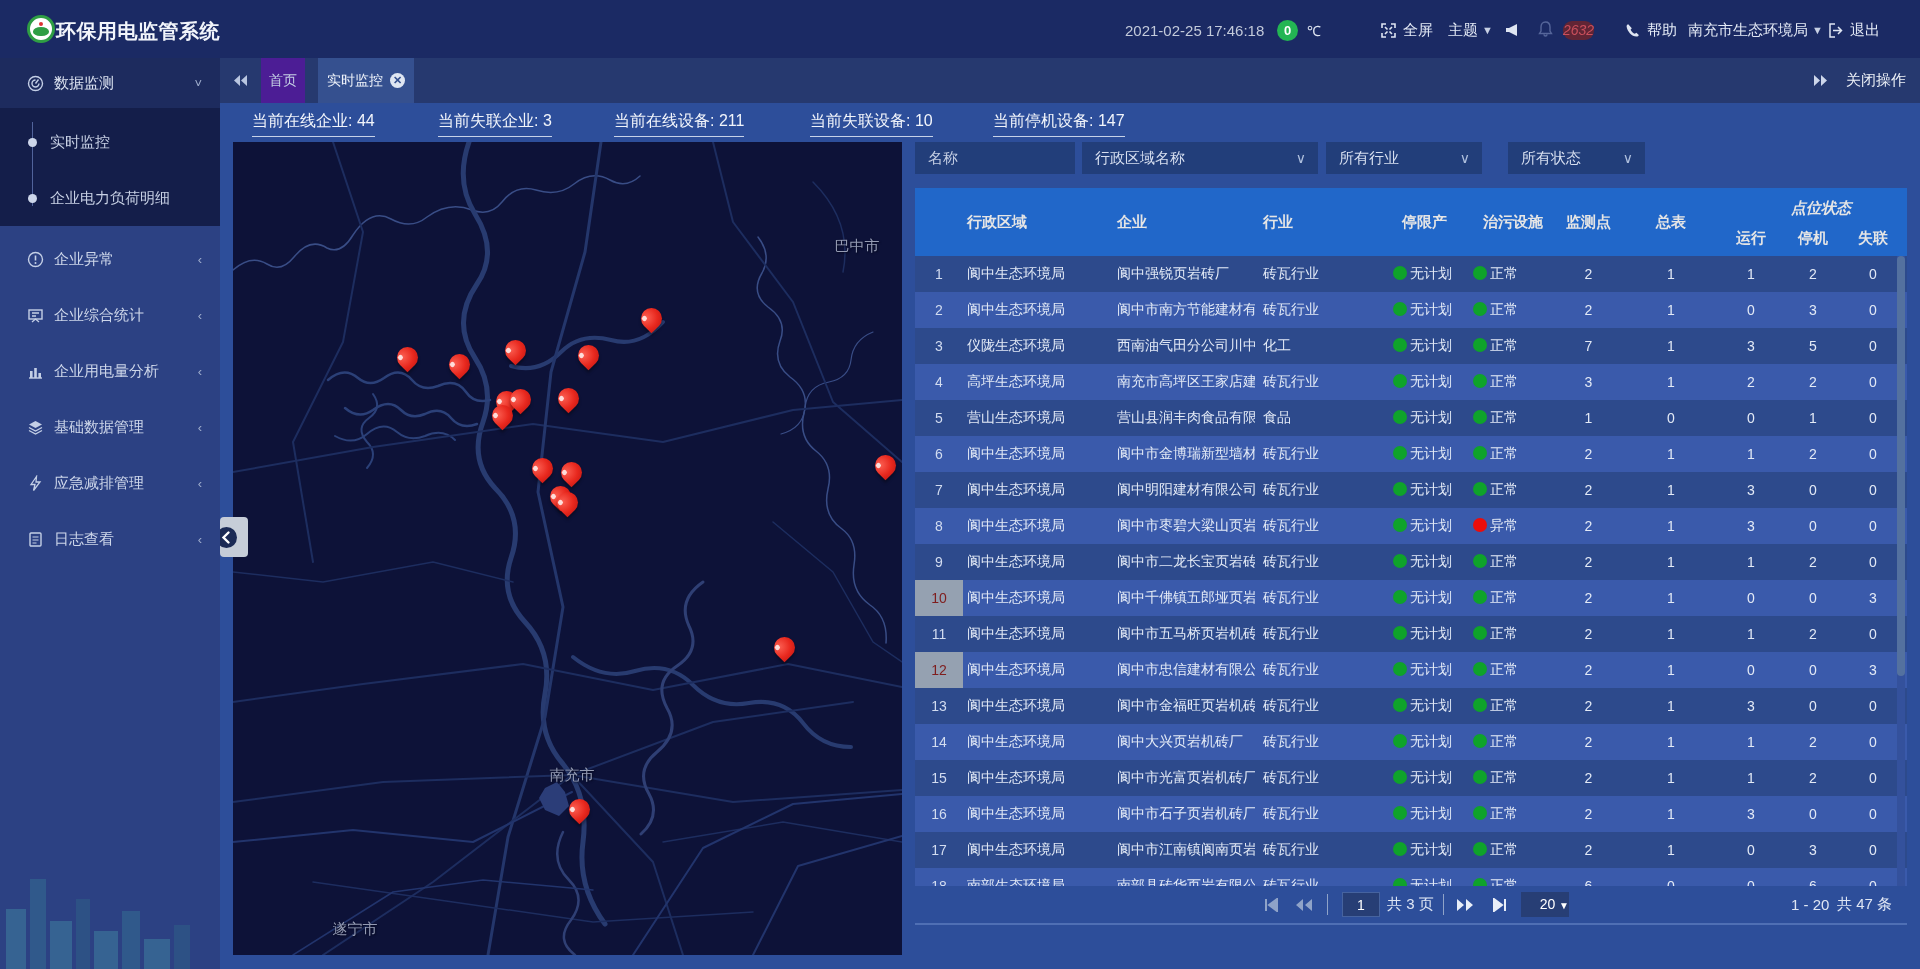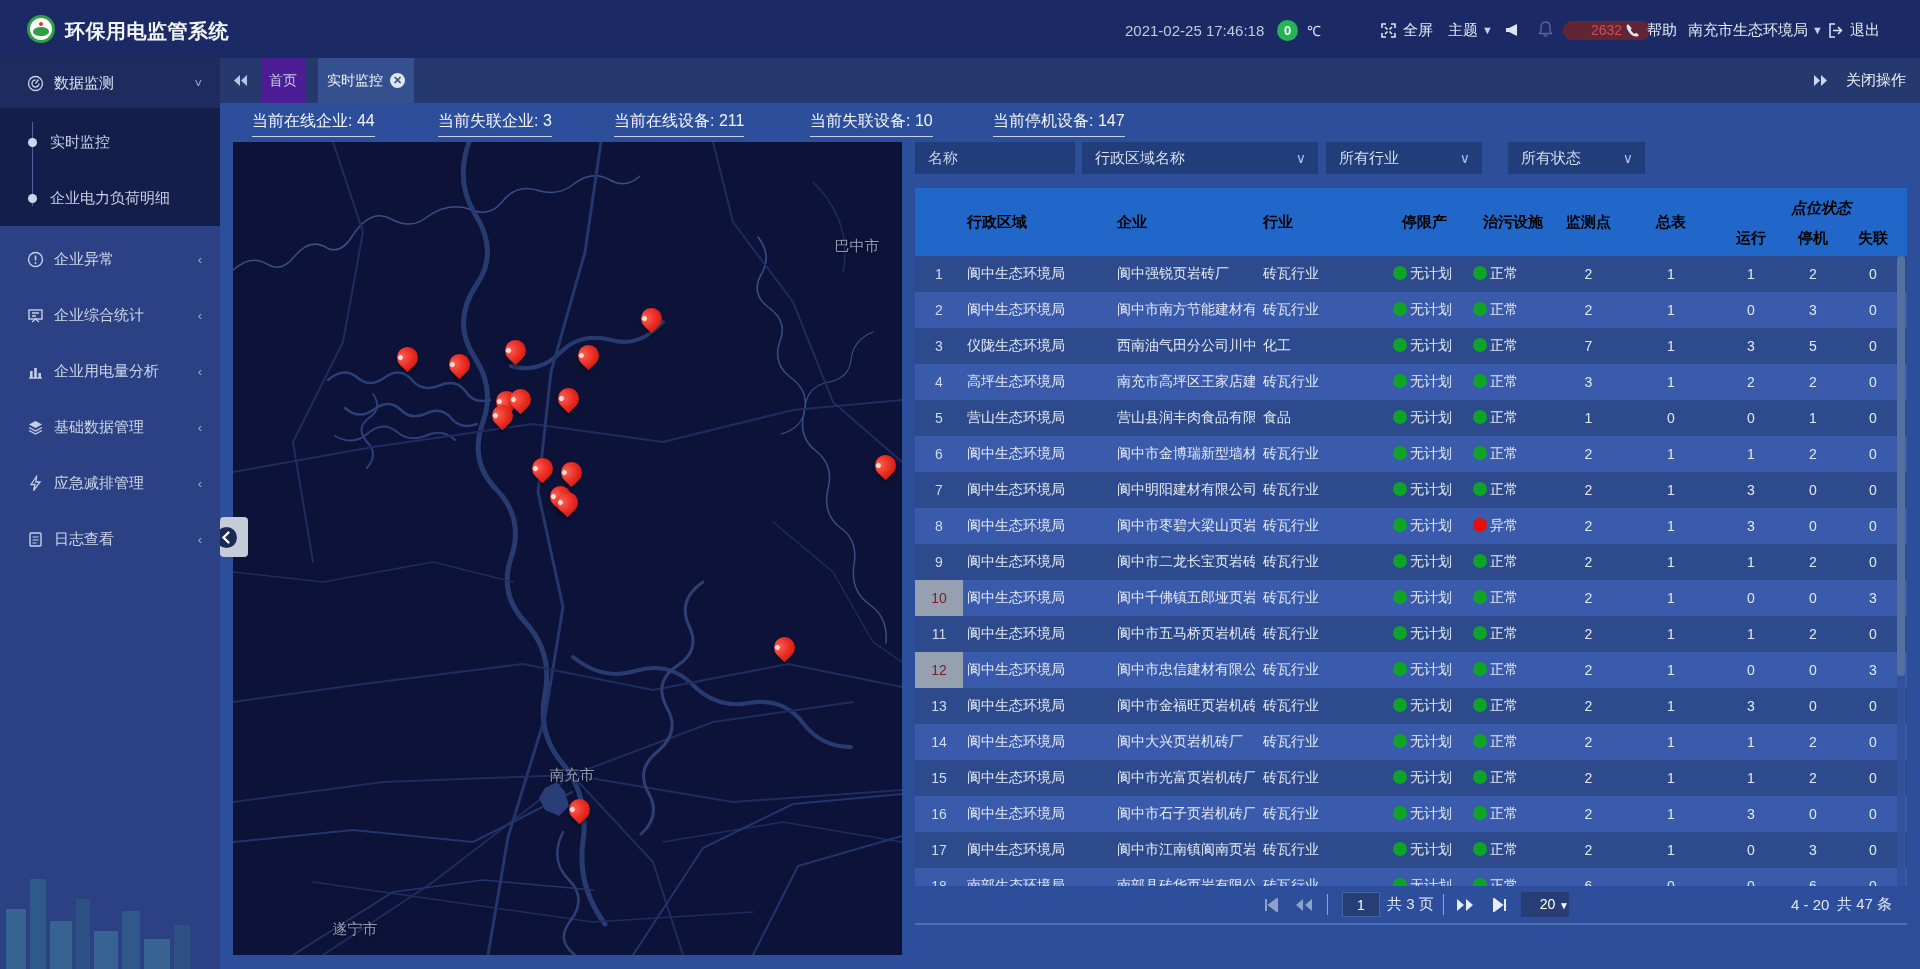--- a/index.html
+++ b/index.html
@@ -2,31 +2,31 @@
 <html><head>
 <meta charset="utf-8">
 <style>
   * { margin:0; padding:0; box-sizing:border-box; }
   html,body { width:1920px; height:969px; overflow:hidden; font-family:"Liberation Sans",sans-serif; background:#2d4e9a; }
   
   #header { position:absolute; left:0; top:0; width:1920px; height:58px; background:#1b2a64; z-index:30; }
   #logo { position:absolute; left:27px; top:15px; width:28px; height:28px; border-radius:50%; background:#fff; border:3px solid #2f9e44; }
   #logo .blob { position:absolute; left:3px; top:9px; width:16px; height:9px; background:#2f9e44; border-radius:50% 50% 45% 45%; }
   #logo .sun { position:absolute; left:9px; top:4px; width:4px; height:4px; background:#d33; border-radius:50%; }
-  #app-title { position:absolute; left:65px; top:18px; font-size:20px; font-weight:bold; color:#f2f5fb; letter-spacing:0.5px; }
+  #app-title { position:absolute; left:56px; top:18px; font-size:20px; font-weight:bold; color:#f2f5fb; letter-spacing:0.5px; }
   .hright { position:absolute; top:0; height:60px; display:flex; align-items:center; color:#e4eaf6; font-size:15px; }
   #datetime { left:1125px; color:#c3cada; font-size:15px; }
   #temp { left:1277px; }
   #temp .tcirc { display:inline-block; width:21px; height:21px; border-radius:50%; background:#23b553; color:#fff; font-size:13px; font-weight:bold; text-align:center; line-height:21px; }
   #temp .unit { margin-left:9px; font-size:14px; color:#dfe5f2; }
   #fullscreen { left:1381px; } #theme { left:1448px; } #mute { left:1505px; }
   #bell { left:1538px; } #help { left:1625px; } #org { left:1688px; } #logout { left:1828px; }
   .hicon { margin-right:7px; display:inline-flex; align-items:center; }
   .caret { font-size:11px; margin-left:4px; color:#c7d0e4; }
-  #badge { margin-left:10px; background:#612535; color:#c94f5c; border-radius:9px; font-size:14px; padding:0 28px; height:19px; line-height:19px; }
+  #badge { margin-left:10px; background:#612535; color:#c94f5c; border-radius:9px; font-size:14px; padding:0 0; height:19px; line-height:19px;font-style:italic; }
   .bell-ic { color:#5b6b95; font-size:15px; }
   
   #sidebar { position:absolute; left:0; top:58px; width:220px; height:911px; background:#2c4183; z-index:20; overflow:hidden; }
   .sb-group-head { position:relative; height:50px; background:#1d2b5e; display:flex; align-items:center; color:#dde4f2; font-size:15px; cursor:pointer; }
   .sb-sub { background:#141e4a; padding:6px 0 0 0; position:relative; }
   .sb-sub .vline { position:absolute; left:32px; top:14px; bottom:20px; width:1px; background:#51639b; }
   .sb-sub-item { position:relative; height:56px; display:flex; align-items:center; color:#c7d0e4; font-size:15px; padding-left:50px; cursor:pointer; }
   .sb-sub-item .dot { position:absolute; left:28px; width:9px; height:9px; border-radius:50%; background:#cdd6ea; }
   .sb-item { position:relative; height:56px; display:flex; align-items:center; color:#ced7ea; font-size:15px; cursor:pointer; }
   .sb-ico { width:20px; margin-left:25px; margin-right:9px; display:flex; justify-content:center; }
@@ -56,21 +56,21 @@
   
   .fbox { position:absolute; top:39px; height:32px; background:#223e7a; color:#d7dff0; font-size:15px; line-height:32px; padding-left:13px; }
   .fbox .fcaret { position:absolute; right:12px; top:0; color:#aebfdd; font-size:14px; }
   #f-name { left:695px; width:160px; }
   #f-region { left:862px; width:236px; }
   #f-industry { left:1106px; width:156px; }
   #f-status { left:1288px; width:137px; }
   #f-name input { background:transparent; border:none; outline:none; color:#d7dff0; font-size:15px; font-family:inherit; width:130px; }
   #f-name input::placeholder { color:#c5cfe4; }
   
-  #thead { position:absolute; left:695px; top:85px; width:992px; height:68px; background:#2167c9; color:#000000; font-weight:bold; font-size:15px; }
+  #thead { position:absolute; left:695px; top:85px; width:992px; height:68px; background:#2167c9; color:#e5e5e5; font-weight:bold; font-size:15px; }
   .hcell { position:absolute; top:0; height:68px; line-height:68px; white-space:nowrap; }
   .hc-region { left:52px; } .hc-company { left:202px; } .hc-industry { left:348px; }
   .hc-stop { left:487px; } .hc-fac { left:568px; }
   .hc-mon { left:635px; width:77px; text-align:center; } .hc-tot { left:712px; width:88px; text-align:center; }
   .hc-group { position:absolute; left:820px; width:172px; top:9px; height:22px; line-height:22px; text-align:center; font-style:italic; }
   .hc-run { left:800px; width:72px; top:38px; height:24px; line-height:24px; text-align:center; }
   .hc-stopn { left:872px; width:52px; top:38px; height:24px; line-height:24px; text-align:center; }
   .hc-lost { left:924px; width:68px; top:38px; height:24px; line-height:24px; text-align:center; }
   #tbody { position:absolute; left:695px; top:153px; width:992px; height:630px; overflow:hidden; }
   .trow { position:relative; width:992px; height:36px; display:flex; align-items:center; color:#e3eaf6; font-size:14px; cursor:pointer; }
@@ -640,16 +640,16 @@
         <svg width="18" height="14" viewBox="0 0 18 14">
           <path d="M1,1 L8,7 L1,13 Z M10,1 L17,7 L10,13 Z" fill="#e8eef8"></path>
         </svg>
       </div>
     <div id="pg-last" class="pic">
         <svg width="16" height="14" viewBox="0 0 16 14">
           <path d="M2,1 L10,7 L2,13 Z M13,1 V13" stroke="#e8eef8" fill="#e8eef8" stroke-width="2"></path>
         </svg>
       </div>
     <div id="pg-size"><span>20</span> <span style="font-size:10px">▼</span></div>
-    <div id="pg-range">4 - 20</div>
+    <div id="pg-range">1 - 20</div>
     <div id="pg-count">共 47 条</div>
   </div>
 </div>
 
 </body></html>

